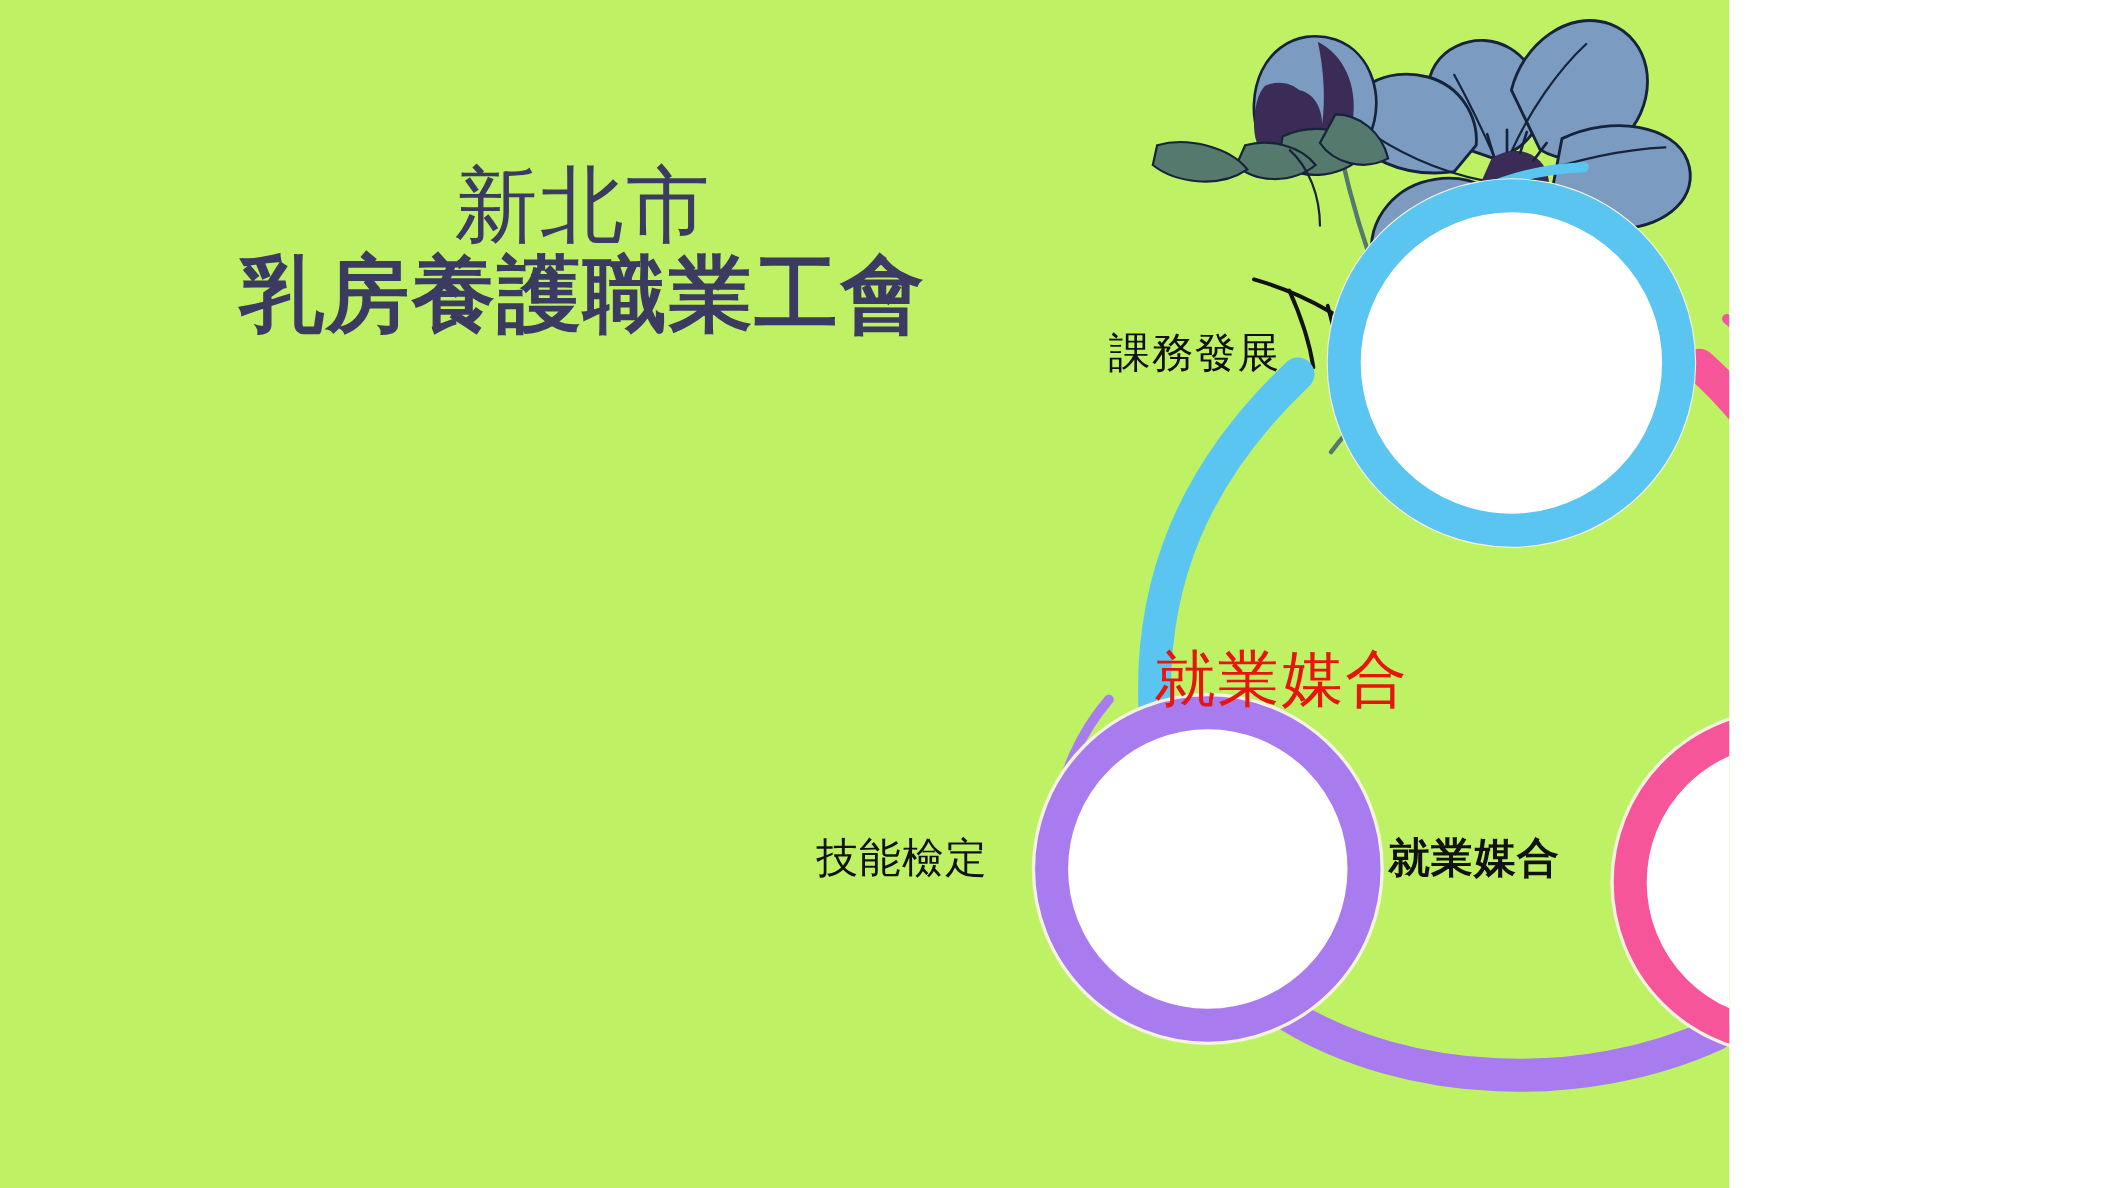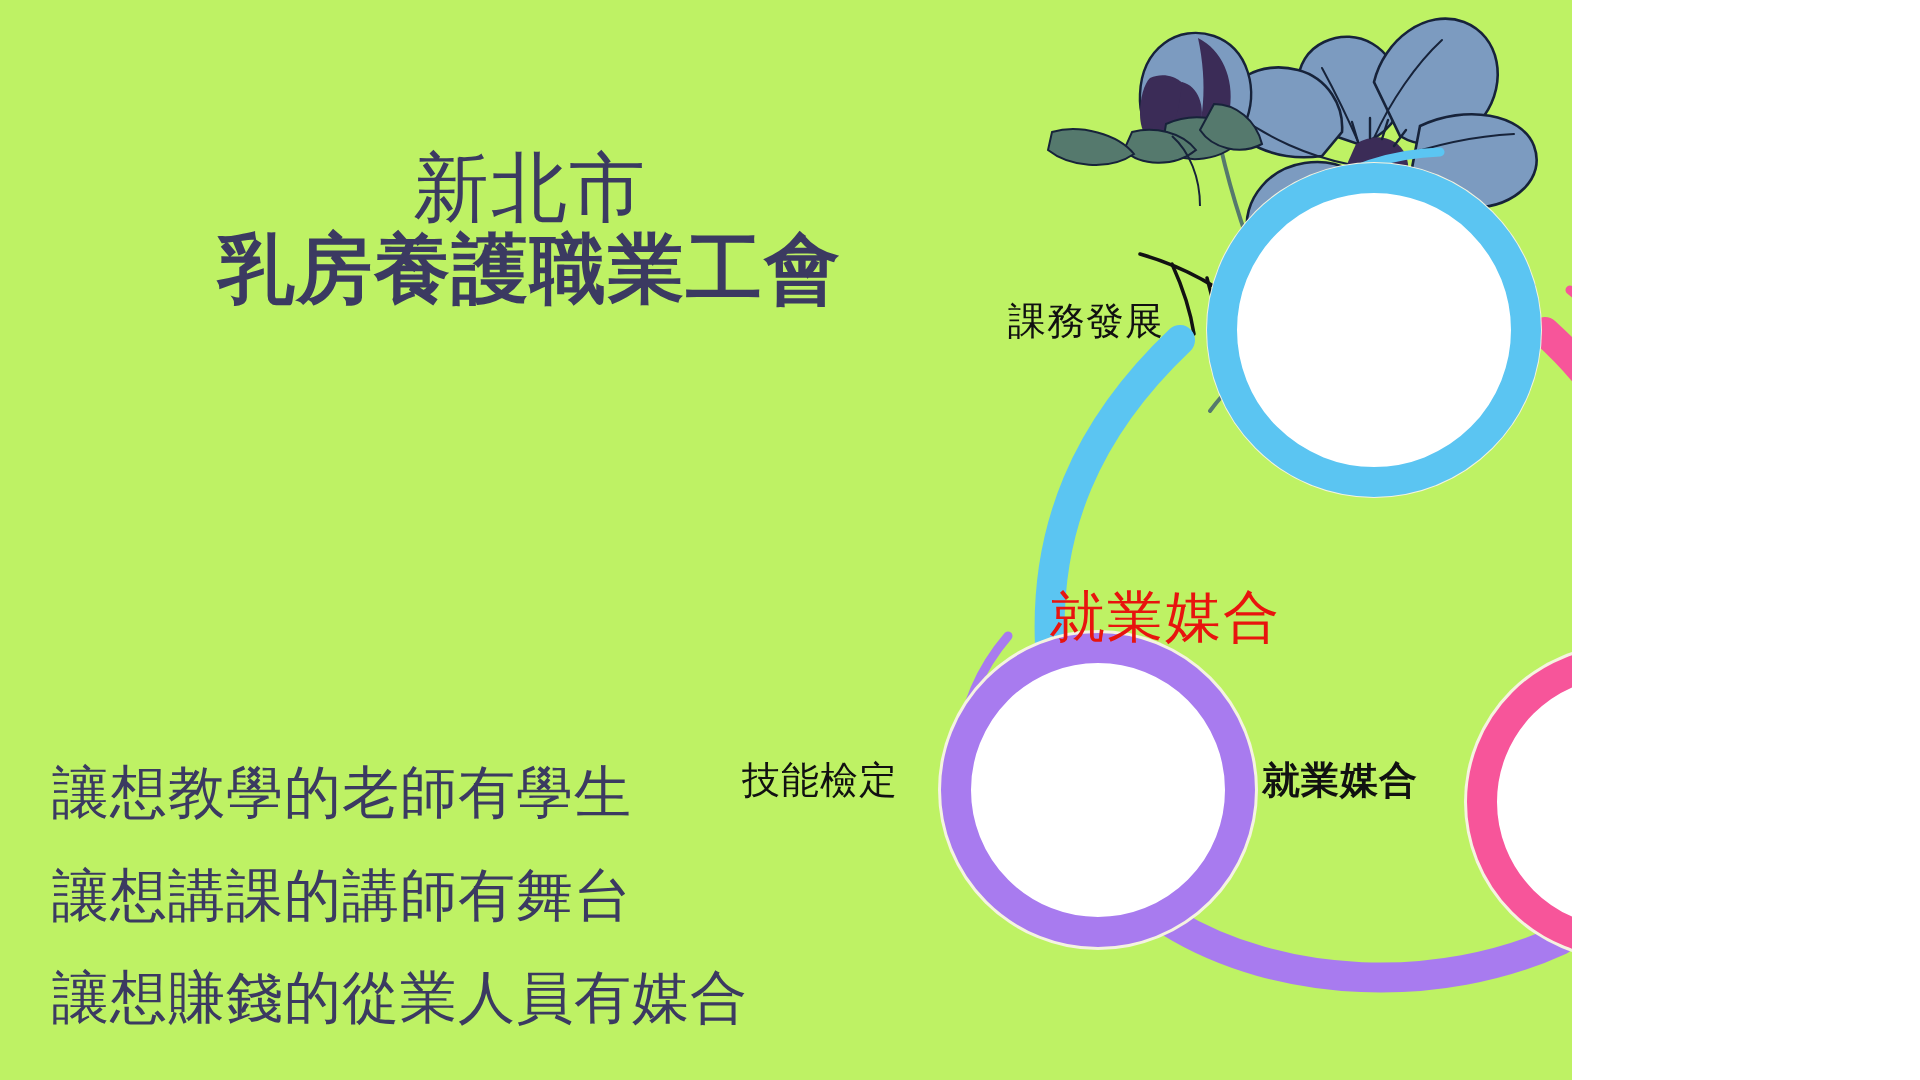--- a/index.html
+++ b/index.html
@@ -166,25 +166,20 @@
         <path d="M150 150 C 168 166, 178 192, 178 220" fill="none" stroke="#17233A" stroke-width="2"></path>
       </g>
     </svg>
   </div>
 
   <div id="title-block">
     <span id="title-line-1">新北市</span>
     <span id="title-line-2">乳房養護職業工會</span>
   </div>
 
-  <div id="tagline-block">
-    <span class="tagline-line">讓想教學的老師有學生</span>
-    <span class="tagline-line">讓想講課的講師有舞台</span>
-    <span class="tagline-line">讓想賺錢的從業人員有媒合</span>
-  </div>
 
   <div id="diagram">
     <svg width="1040" height="1020" viewBox="0 0 1040 1020" xmlns="http://www.w3.org/2000/svg">
 
       <path d="M 340 240 A 250 250 0 0 1 560 92" fill="none" stroke="#5BC5F2" stroke-width="9" stroke-linecap="round"></path>
       <path d="M 690 230 A 250 250 0 0 1 770 500" fill="none" stroke="#F7559A" stroke-width="9" stroke-linecap="round"></path>
       <path d="M 128 576 A 205 205 0 0 0 105 810" fill="none" stroke="#A87BEF" stroke-width="9" stroke-linecap="round"></path>
       <path d="M 700 560 A 205 205 0 0 1 718 812" fill="none" stroke="#F7559A" stroke-width="9" stroke-linecap="round"></path>
 
       <path d="M 300 280 C 205 370, 165 470, 170 585" fill="none" stroke="#5BC5F2" stroke-width="30" stroke-linecap="round"></path>

